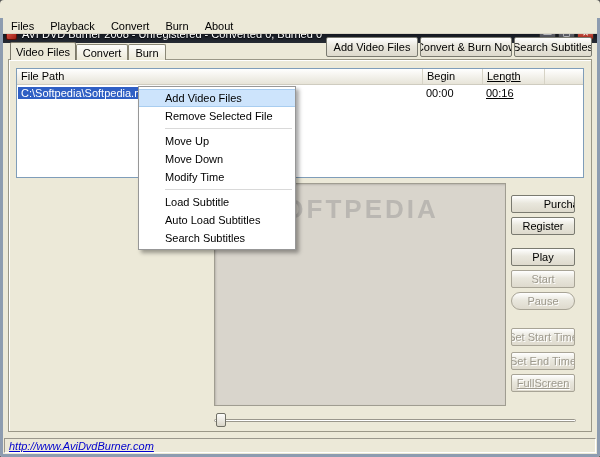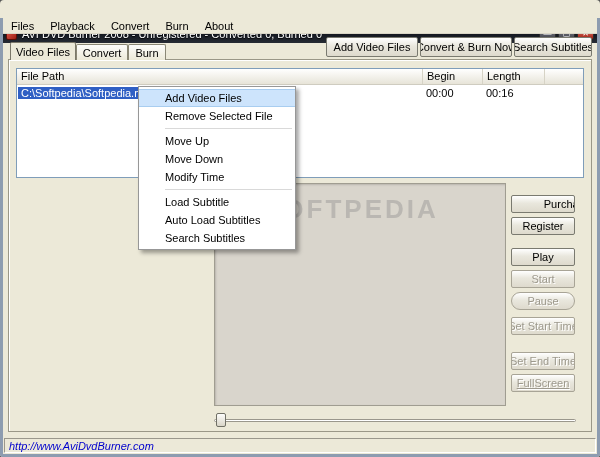--- a/index.html
+++ b/index.html
@@ -44,21 +44,21 @@
   .tab-panel{
     position:absolute;left:8px;top:59px;width:584px;height:373px;
     background:#ece9d8;border:1px solid #9a9787;box-shadow:inset 1px 1px 0 #fff;z-index:2;
   }
   
   .listview{position:absolute;left:16px;top:68px;width:568px;height:110px;background:#fff;border:1px solid #7f9db9;z-index:4;}
   .lv-header{display:flex;height:16px;background:linear-gradient(180deg,#ffffff,#e7e4d8);border-bottom:1px solid #cfccc0;}
   .lv-col{padding:1px 4px;border-right:1px solid #d6d3c6;white-space:nowrap;overflow:hidden;}
   .c-path{width:406px;}
   .c-begin{width:60px;}
-  .c-length{width:62px;}
+  .c-length{width:62px;text-decoration:underline;}
   .c-fill{flex:1;border-right:none;}
   .lv-row{display:flex;height:15px;align-items:center;}
   .sel-path{background:#2f5fc4;color:#fff;padding:0 3px;margin-left:1px;white-space:nowrap;}
   .cell{padding:3px 3px;white-space:nowrap;}
   
   .ctx-menu{
     position:absolute;left:138px;top:86px;width:158px;background:#fff;
     border:1px solid #979797;box-shadow:3px 3px 4px rgba(0,0,0,.35);z-index:50;padding:2px 0;
   }
   .ctx-item{height:18px;display:flex;align-items:center;padding-left:26px;cursor:default;}
@@ -86,21 +86,21 @@
   }
   
   .side-btn{position:absolute;left:511px;width:64px;height:18px;z-index:4;}
   
   .slider{position:absolute;left:214px;top:412px;width:362px;height:16px;z-index:4;}
   .slider-track{position:absolute;left:0;right:0;top:7px;height:3px;background:#fff;border:1px solid #9a978c;border-radius:2px;}
   .slider-thumb{position:absolute;left:2px;top:1px;width:10px;height:14px;background:linear-gradient(180deg,#fdfdfb,#d9d5c8);border:1px solid #707066;border-radius:2px;}
   
   .statusbar{position:absolute;left:3px;top:437px;width:594px;height:17px;background:#ece9d8;display:flex;align-items:center;}
   .status-cell{flex:1;height:15px;margin:0 1px;border:1px solid;border-color:#9a978c #fff #fff #9a978c;display:flex;align-items:center;padding:0 4px;}
-  .status-link{color:#0000cc;font-style:italic;cursor:pointer;}
+  .status-link{color:#0000cc;font-style:italic;text-decoration:underline;cursor:pointer;}
 </style>
 </head>
 <body>
 
 <div class="window">
 
   <div class="titlebar">
     <div class="app-icon"></div>
     <div class="title-text">AVI DVD Burner 2008 - Unregistered - Converted 0, Burned 0</div>
     <div class="win-btns">
@@ -168,21 +168,21 @@
 
   <div class="preview">
     <div class="watermark">SOFTPEDIA</div>
   </div>
 
   <div class="btn side-btn" style="top:195px;padding-left:48px;">Purchase</div>
   <div class="btn side-btn" style="top:217px;">Register</div>
   <div class="btn side-btn" style="top:248px;">Play</div>
   <div class="btn side-btn disabled" style="top:270px;">Start</div>
   <div class="btn side-btn disabled" style="top:292px;border-radius:9px;">Pause</div>
-  <div class="btn side-btn disabled" style="top:317px;">Set Start Time</div>
+  <div class="btn side-btn disabled" style="top:328px;">Set Start Time</div>
   <div class="btn side-btn disabled" style="top:352px;text-align:center;">Set End Time</div>
   <div class="btn side-btn disabled" style="top:374px;text-decoration:underline;">FullScreen</div>
 
   <div class="slider">
     <div class="slider-track"></div>
     <div class="slider-thumb"></div>
   </div>
 
   <div class="ctx-menu">
     <div class="ctx-item hl">Add Video Files</div>

